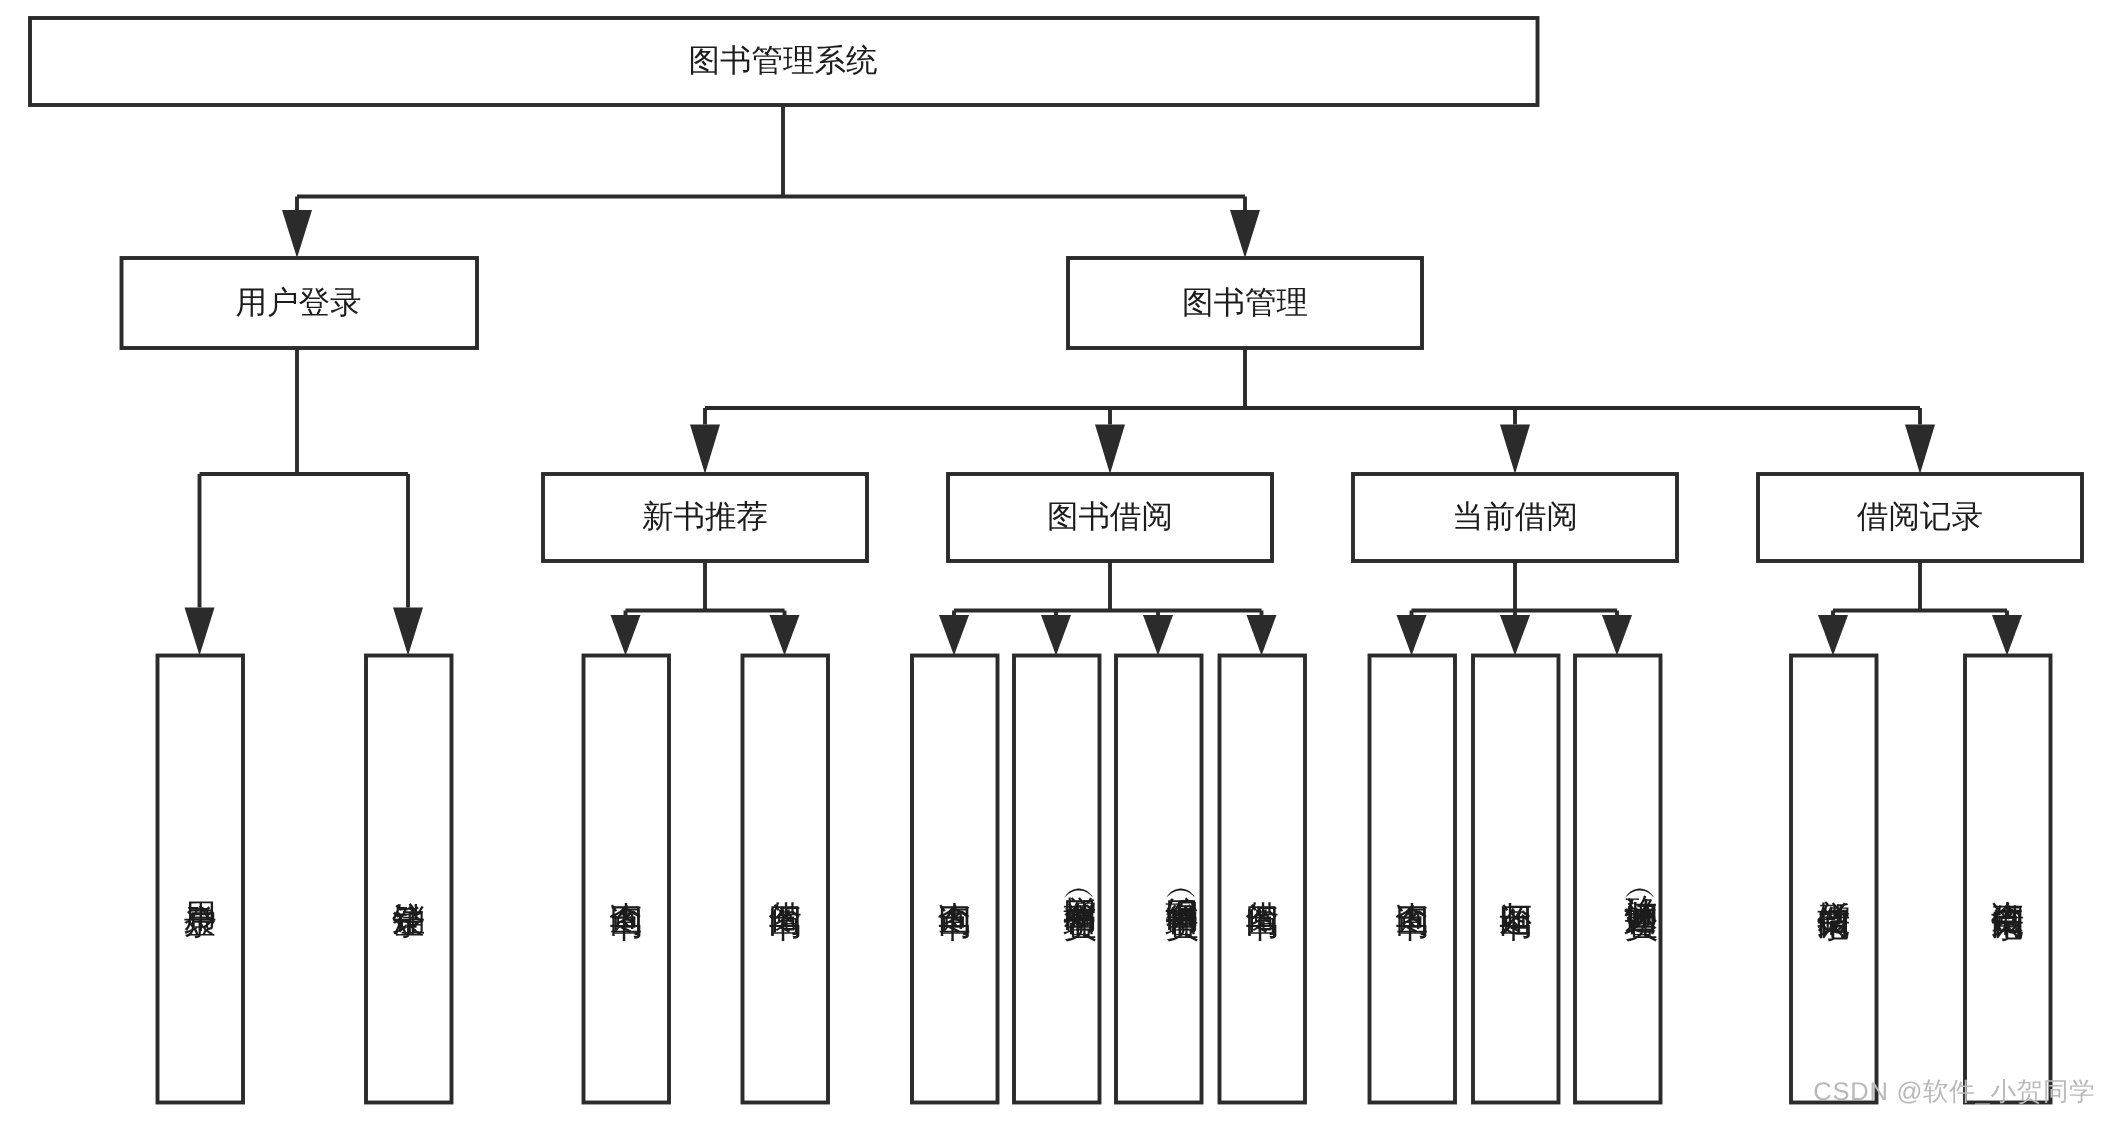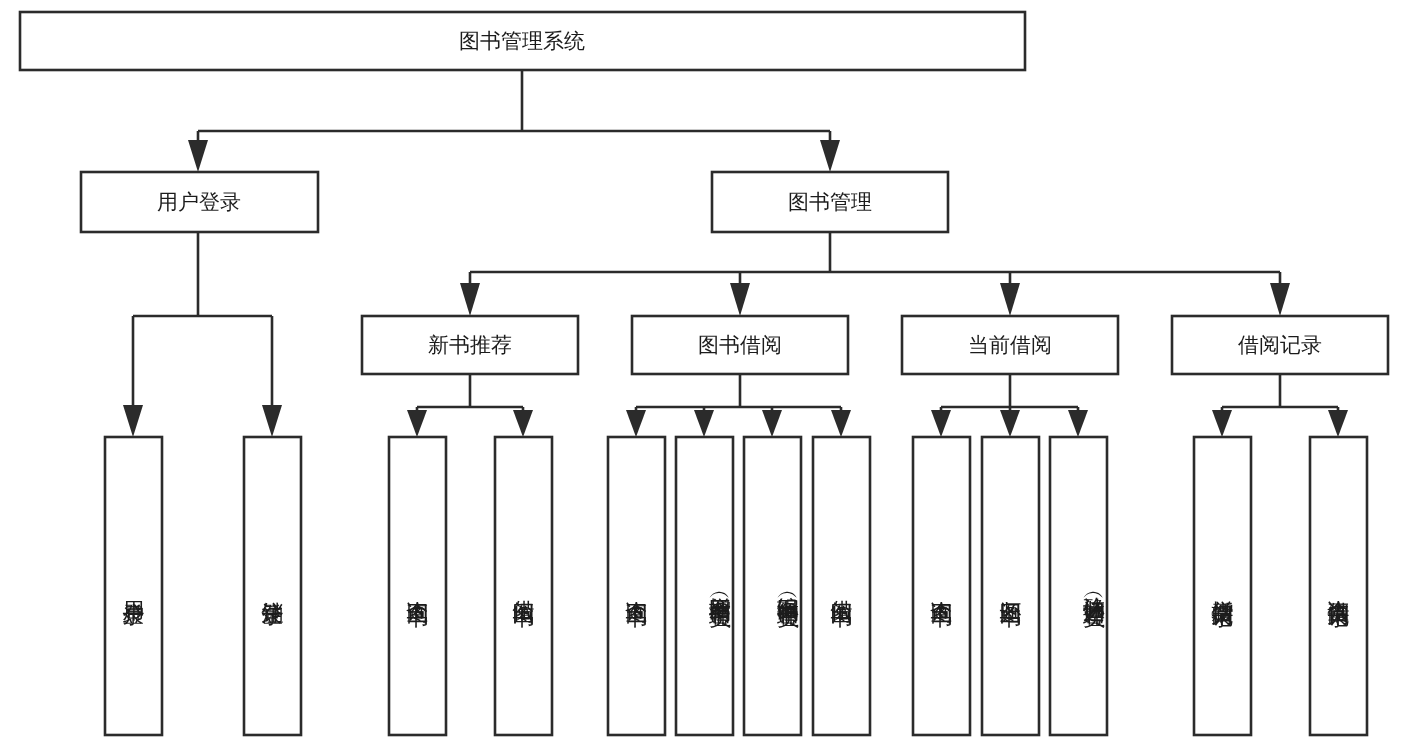--- a/index.html
+++ b/index.html
@@ -220,14 +220,15 @@
   <div class="node-label-v" style="left:744px; top:437px; width:57px; height:298px; display:flex; align-items:flex-start; justify-content:center;">编辑图书（管理员）</div>
   <div class="node-label-v" style="left:813px; top:437px; width:57px; height:298px; display:flex; align-items:center; justify-content:center;">借阅图书</div>
 
   <div class="node-label-v" style="left:913px; top:437px; width:57px; height:298px; display:flex; align-items:center; justify-content:center;">查询图书</div>
   <div class="node-label-v" style="left:982px; top:437px; width:57px; height:298px; display:flex; align-items:center; justify-content:center;">归还图书</div>
   <div class="node-label-v" style="left:1050px; top:437px; width:57px; height:298px; display:flex; align-items:flex-start; justify-content:center;">确认归还（管理员）</div>
 
   <div class="node-label-v" style="left:1194px; top:437px; width:57px; height:298px; display:flex; align-items:center; justify-content:center;">新增借阅记录</div>
   <div class="node-label-v" style="left:1310px; top:437px; width:57px; height:298px; display:flex; align-items:center; justify-content:center;">查询借阅记录</div>
 
+  <div class="watermark">CSDN @软件_小贺同学</div>
 
 </div>
 
 </body></html>

